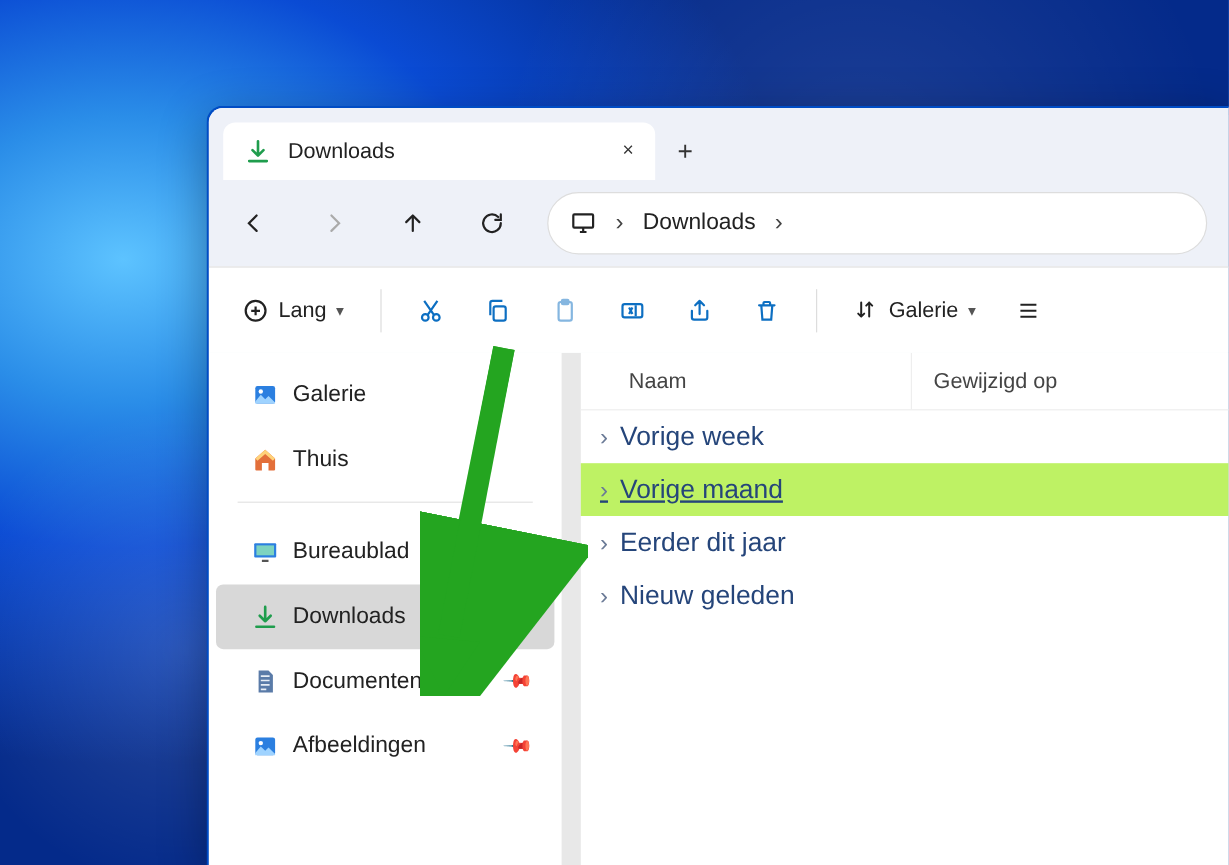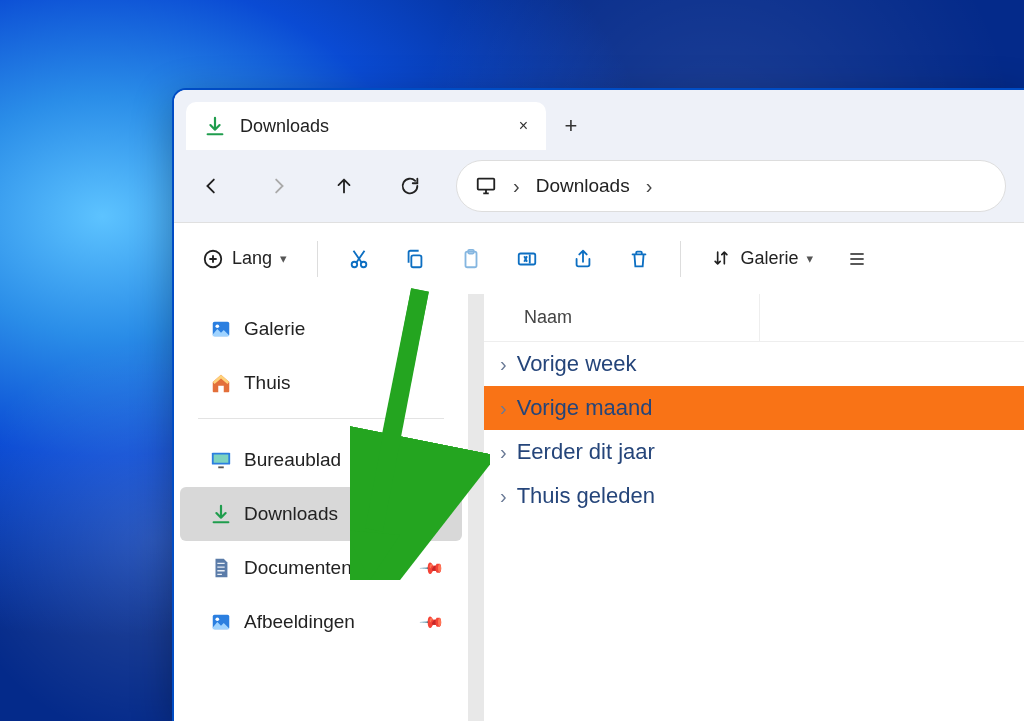--- a/index.html
+++ b/index.html
@@ -32,21 +32,21 @@
 .side-item.selected { background:#d8d8d8; }
 .side-hr { height:1px; background:#e3e3e3; margin:8px 24px 14px 24px; }
 .pin { margin-left:auto; color:#888; font-size:16px; transform:rotate(45deg); }
 .scrolltrack { width:16px; background:#e8e8e8; }
 
 .content { flex:1; display:flex; flex-direction:column; }
 .colhead { display:flex; height:48px; align-items:center; font-size:18px; color:#444; border-bottom:1px solid #eee; }
 .colhead .c1 { width:276px; padding-left:40px; border-right:1px solid #eee; height:100%; display:flex; align-items:center; }
 .colhead .c2 { padding-left:18px; height:100%; display:flex; align-items:center; }
 .group { display:flex; align-items:center; gap:10px; height:44px; padding-left:16px; font-size:22px; color:#25457a; cursor:default; }
-.group.selected { background:#f97316; }
+.group.selected { background:#bef264;text-decoration:underline; }
 .group .gchev::before{content:"›"; font-size:20px; color:#6a7a96; }
 
 .ico { display:inline-flex; width:22px; height:22px; }
 
 .arrow-annot { position:absolute; top: 280px; left: 350px; pointer-events:none; }
 
 svg { display:block; }
 </style>
 </head>
 <body>
@@ -228,36 +228,37 @@
           </span>
         <span>Afbeeldingen</span>
         <span class="pin">📌</span>
       </div>
     </div>
     <div class="scrolltrack"></div>
 
     <div class="content">
       <div class="colhead">
         <div class="c1">Naam</div>
+        <div class="c2">Gewijzigd op</div>
       </div>
       <div class="group">
           <span class="gchev"></span>
           <span>Vorige week</span>
         </div>
       <div class="group selected">
           <span class="gchev"></span>
           <span>Vorige maand</span>
         </div>
       <div class="group">
           <span class="gchev"></span>
           <span>Eerder dit jaar</span>
         </div>
       <div class="group">
           <span class="gchev"></span>
-          <span>Thuis geleden</span>
+          <span>Nieuw geleden</span>
         </div>
     </div>
   </div>
 </div>
 
 <svg class="arrow-annot" width="140" height="300" viewBox="0 0 140 300">
   <defs>
       <marker id="ah" markerWidth="12" markerHeight="12" refX="6" refY="6" orient="auto">
         <path d="M0 0L12 6L0 12z" fill="#24a520"></path>
       </marker>

